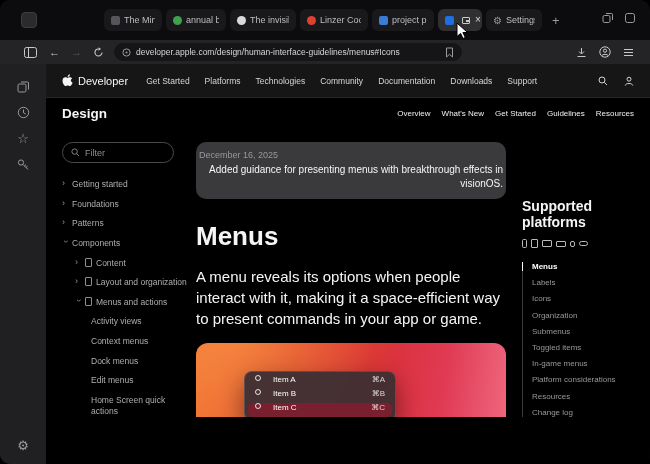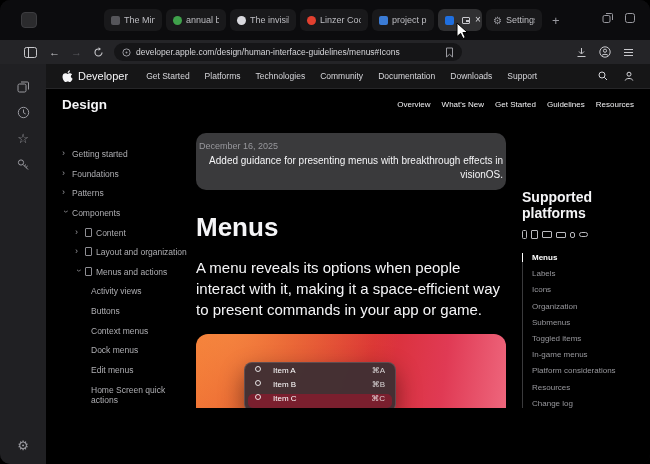--- a/index.html
+++ b/index.html
@@ -34,21 +34,21 @@
   svg.ic { display:block; }
 
   
   .rail { position:absolute; left:0; top:64px; bottom:0; width:46px; background:#202023; display:flex; flex-direction:column; align-items:center; padding-top:16px; gap:13px; }
   .rail .glyph { color:#9a9aa0; font-size:13px; line-height:13px; }
   .rail .spacer { flex:1; }
   .rail .bottom { margin-bottom:12px; }
 
   
   .site { position:absolute; left:46px; top:64px; right:0; bottom:0; background:#000; overflow:hidden; }
-  .apple-header { height:25px; background:#161617; border-bottom:1px solid #262628; display:flex; align-items:center; padding:0 16px; color:#d6d6da; font-size:8.5px; }
+  .apple-header { height:34px; background:#161617; border-bottom:1px solid #262628; display:flex; align-items:center; padding:0 16px; color:#d6d6da; font-size:8.5px; }
   .brand { display:flex; align-items:center; gap:5px; color:#f5f5f7; font-size:11px; margin-right:18px; }
   .anav { display:flex; gap:15px; }
   .ah-right { margin-left:auto; display:flex; gap:16px; align-items:center; }
 
   .design-header { height:30px; display:flex; align-items:center; padding:0 16px; background:#000; }
   .design-title { color:#f5f5f7; font-size:13.5px; font-weight:700; }
   .dnav { margin-left:auto; display:flex; gap:11px; color:#f0f0f2; font-size:8px; }
 
   .page { position:relative; display:flex; padding:14px 14px 0 16px; height:289px; overflow:hidden; }
 
@@ -246,20 +246,27 @@
         <span>What's New</span>
         <span>Get Started</span>
         <span>Guidelines</span>
         <span>Resources</span>
       </span>
     </div>
 
     <div class="page">
 
       <div class="sidenav">
+        <div class="filter">
+          <svg class="ic" width="9" height="9" viewBox="0 0 10 10">
+              <circle cx="4" cy="4" r="3" fill="none" stroke="#8e8e93"></circle>
+              <line x1="6.3" y1="6.3" x2="9" y2="9" stroke="#8e8e93"></line>
+            </svg>
+          <input placeholder="Filter" style="">
+        </div>
         <div class="tree">
           <div class="trow">
               <span class="chev">›</span>
               <span class="tree-label">Getting started</span>
             </div>
           <div class="trow">
               <span class="chev">›</span>
               <span class="tree-label">Foundations</span>
             </div>
           <div class="trow">
@@ -280,23 +287,20 @@
               <span class="docicon"></span>
               <span class="tree-label">Layout and organization</span>
             </div>
           <div class="trow lvl1">
               <span class="chev down">›</span>
               <span class="docicon"></span>
               <span class="tree-label">Menus and actions</span>
             </div>
           <div class="trow lvl2">
               <span class="tree-label">Activity views</span>
-            </div>
-          <div class="trow lvl2">
-              <span class="tree-label">Buttons</span>
             </div>
           <div class="trow lvl2">
               <span class="tree-label">Context menus</span>
             </div>
           <div class="trow lvl2">
               <span class="tree-label">Dock menus</span>
             </div>
           <div class="trow lvl2">
               <span class="tree-label">Edit menus</span>
             </div>

